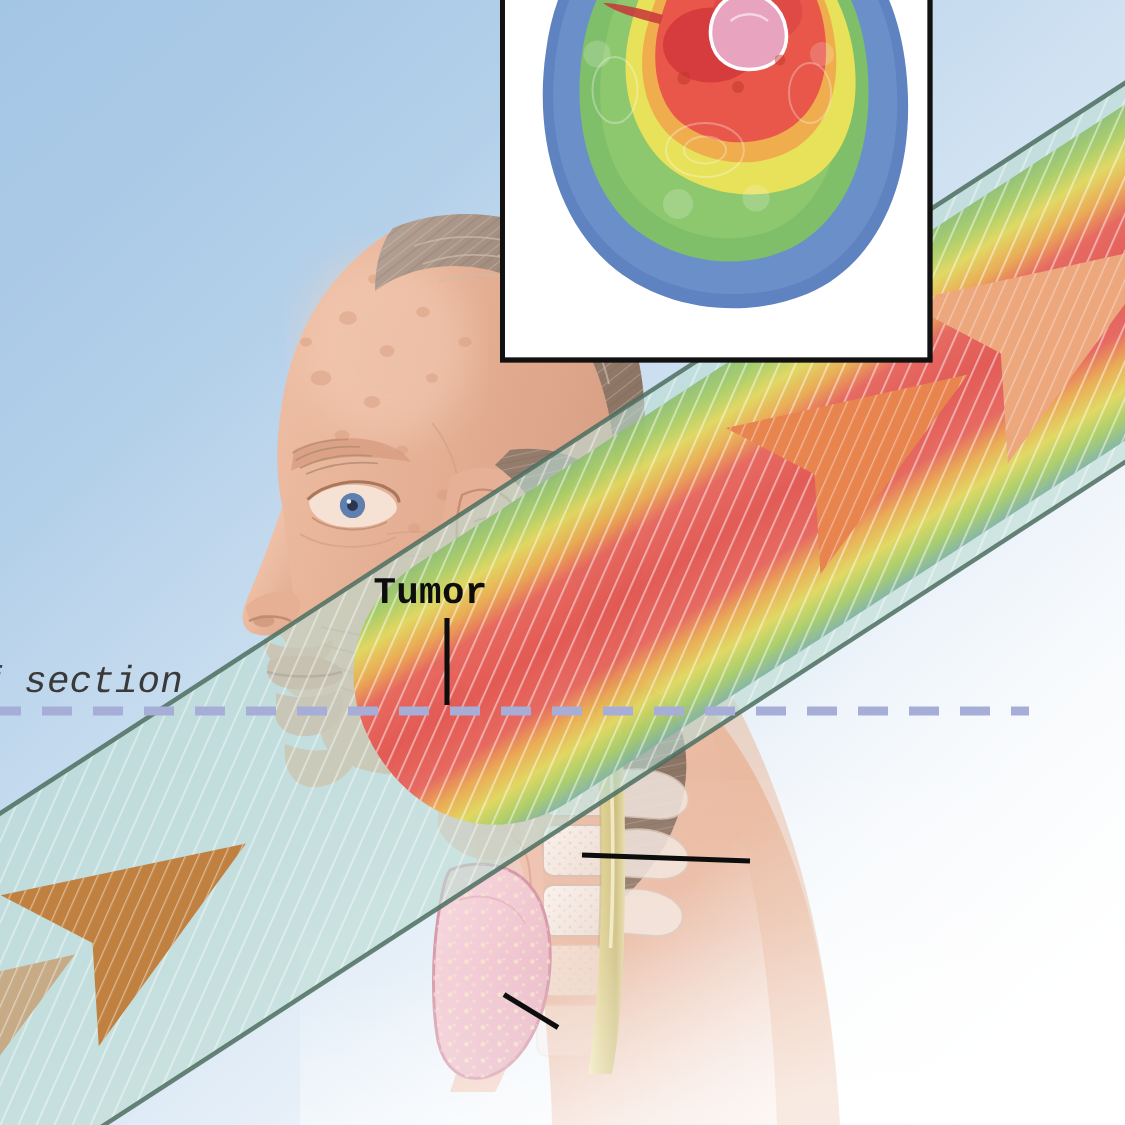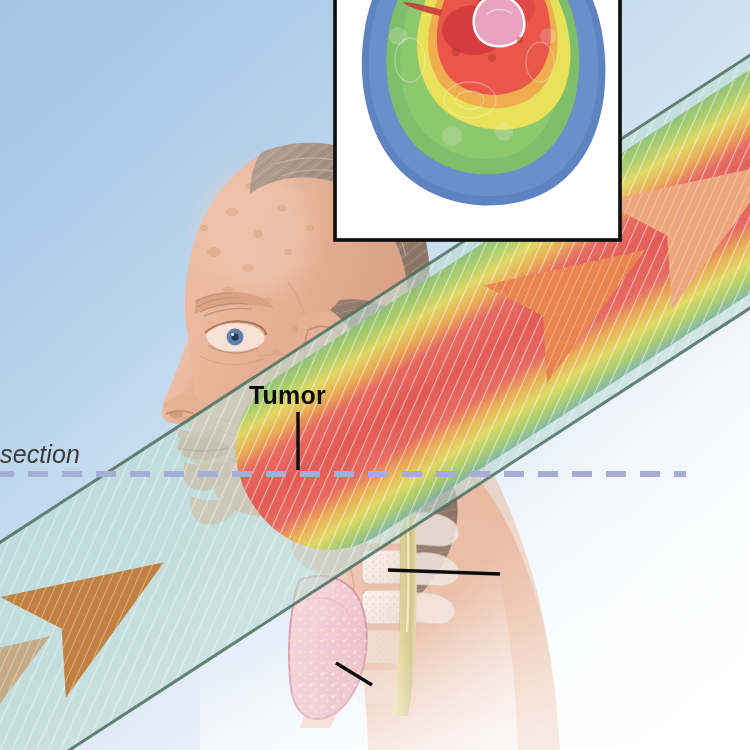--- a/index.html
+++ b/index.html
@@ -5,21 +5,21 @@
   html, body {
     margin: 0;
     padding: 0;
     background: #ffffff;
   }
   #stage {
     position: relative;
     width: 750px;
     height: 750px;
     overflow: hidden;
-    font-family: Liberation Sans, sans-serif;
+    font-family: Liberation Mono, monospace;
     text-align: right;
   }
   #stage svg.layer {
     position: absolute;
     left: 0;
     top: 0;
     width: 750px;
     height: 750px;
   }
   .lbl {

